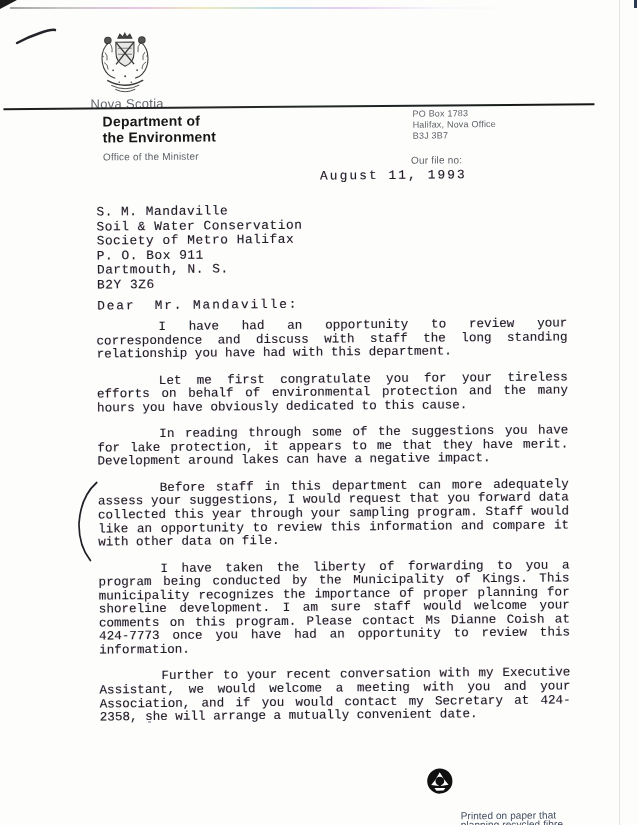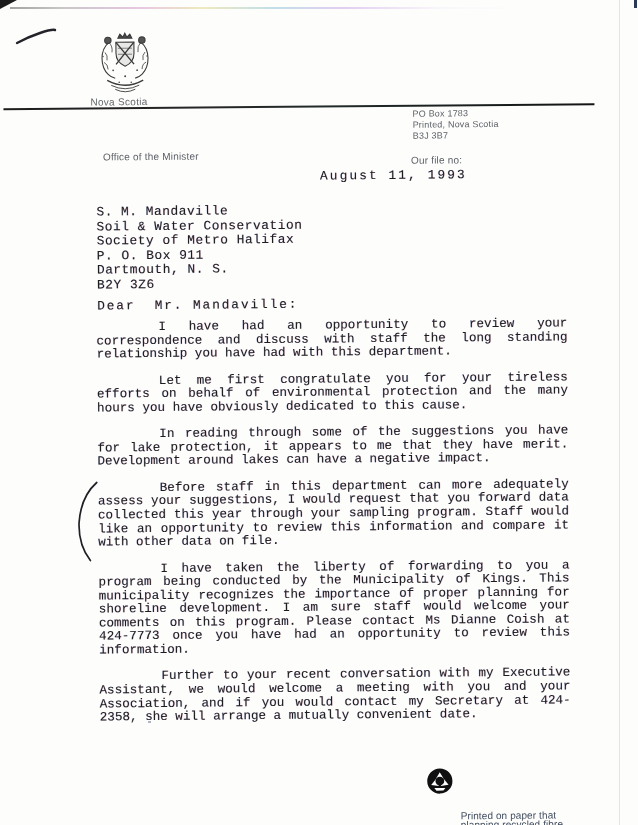--- a/index.html
+++ b/index.html
@@ -18,21 +18,21 @@
     background:linear-gradient(90deg,#5a5a5a 0%,#9a9a9a 10%,#d79ad0 26%,#e4d98b 38%,#8fc7d8 52%,#cda7e8 66%,#f4f0fa 85%,rgba(255,255,255,0) 100%);}
   .edge-line{position:absolute;left:619px;top:0;width:1px;height:825px;background:#e4e4e8;}
   .corner-speck{position:absolute;left:634px;top:0;width:3px;height:8px;background:#2c3a55;}
   .speck-a{position:absolute;left:148px;top:721px;width:3px;height:2px;background:#9aa2b0;opacity:.8;}
 
   .pen-stroke{position:absolute;left:14px;top:26px;}
   .hand-bracket{position:absolute;left:72px;top:481px;}
 
   
   .crest{position:absolute;left:94px;top:31px;}
-  .crest-caption{position:absolute;left:93px;top:97px;font-size:10px;color:#64686d;letter-spacing:.3px;}
+  .crest-caption{position:absolute;left:93px;top:97px;font-size:13px;color:#64686d;letter-spacing:.3px;}
   .rule{position:absolute;left:6px;top:108px;width:591px;height:2px;
     background:linear-gradient(90deg,#1d1d1d 0%,#262626 35%,#1f2a28 55%,#141414 100%);}
   .dept{position:absolute;left:105px;top:115px;font-size:14px;font-weight:bold;color:#161616;
     line-height:15.5px;letter-spacing:.2px;}
   .office{position:absolute;left:105px;top:152px;font-size:10px;color:#5d6167;letter-spacing:.2px;}
   .ho-addr{position:absolute;left:415px;top:112px;font-size:9px;color:#5d6167;line-height:10.8px;letter-spacing:.2px;}
   .fileno{position:absolute;left:413px;top:158px;font-size:10px;color:#5d6167;letter-spacing:.2px;}
 
   
   .mono{
@@ -96,25 +96,29 @@
           <circle cx="40" cy="52" r=".8"></circle>
             <circle cx="12" cy="26" r=".7"></circle>
           <circle cx="56" cy="26" r=".7"></circle>
         </g>
       </g>
     </svg>
     <div class="crest-caption">Nova Scotia</div>
 
     <div class="rule"></div>
 
+    <div class="dept">
+      <div>Department of</div>
+      <div>the Environment</div>
+    </div>
     <div class="office">Office of the Minister</div>
 
     <div class="ho-addr">
       <div>PO Box 1783</div>
-      <div>Printed, Nova Scotia</div>
+      <div>Halifax, Nova Office</div>
       <div>B3J 3B7</div>
     </div>
     <div class="fileno">Our file no:</div>
 
     <div class="date mono">August 11, 1993</div>
 
     <div class="recipient mono">
       <div>S. M. Mandaville</div>
       <div>Soil &amp; Water Conservation</div>
       <div>Society of Metro Halifax</div>

